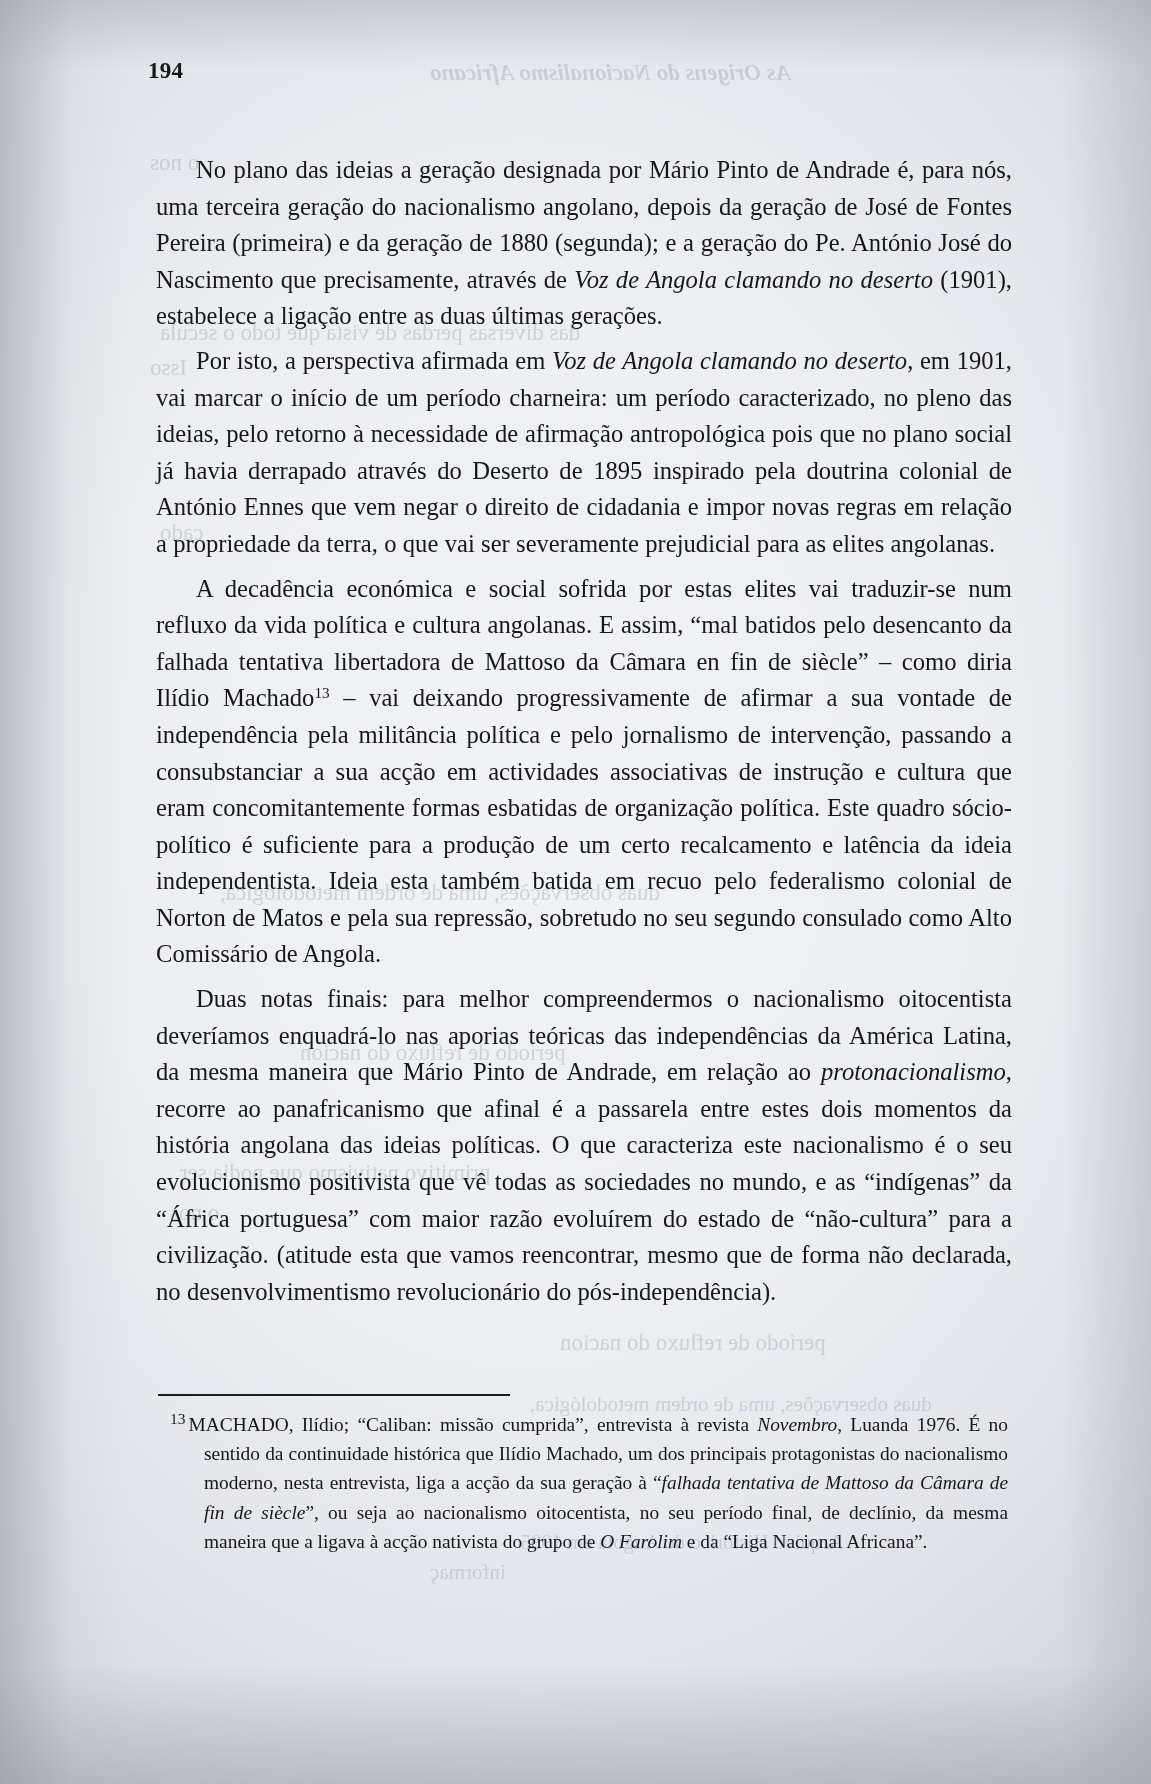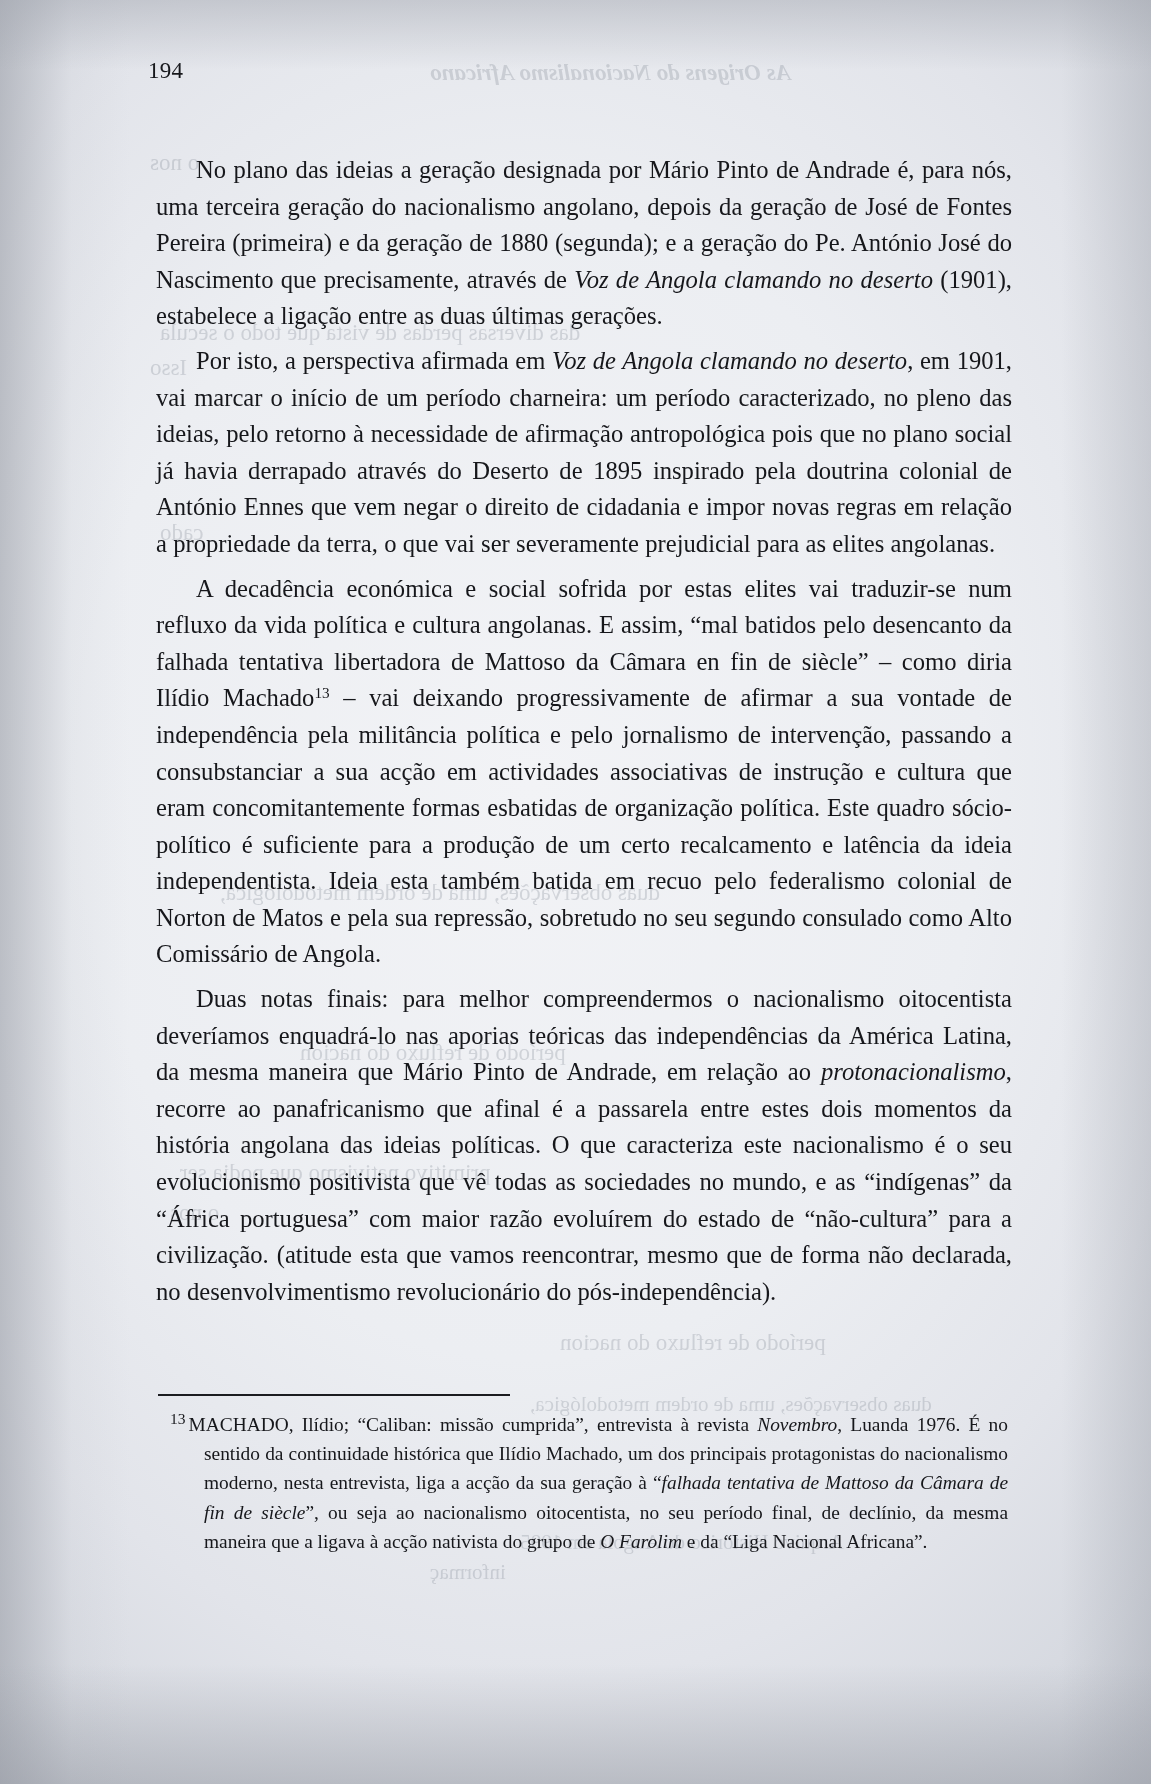--- a/index.html
+++ b/index.html
@@ -57,21 +57,21 @@
     position: absolute;
     top: 58px;
     left: 0;
     width: 872px;
     height: 34px;
   }
   .folio {
     position: absolute;
     left: 0;
     top: 0;
-    font-weight: normal;
+    font-weight: bold;
     font-size: 23px;
     letter-spacing: 0.3px;
   }
   .runtitle {
     position: absolute;
     left: 0;
     top: 0;
     width: 872px;
     text-align: center;
     font-style: italic;

